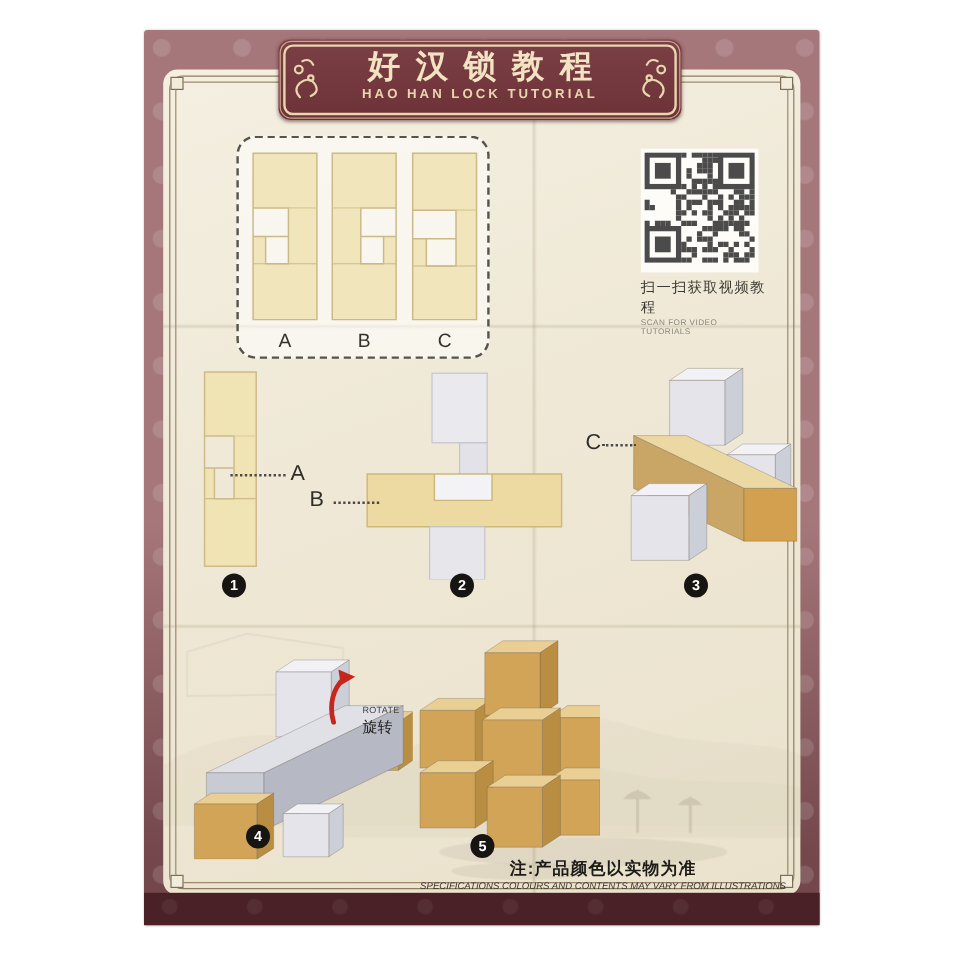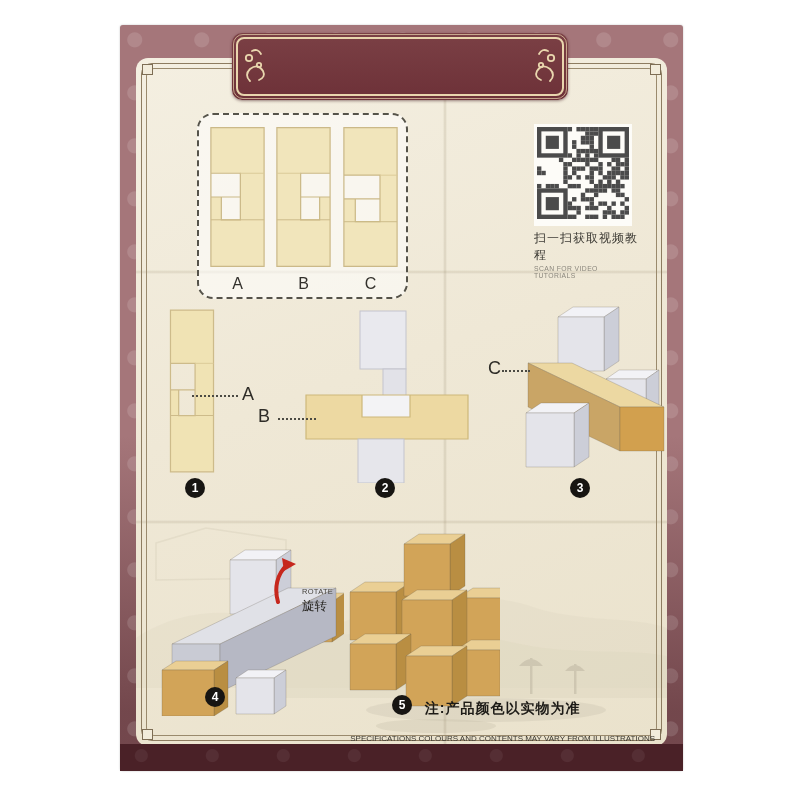--- a/index.html
+++ b/index.html
@@ -54,21 +54,21 @@
   .dots{position:absolute;height:0;border-top:2px dotted #4b4a43;}
   .badge{position:absolute;width:20px;height:20px;border-radius:50%;background:#171512;
     color:#fff;font-size:12px;font-weight:bold;text-align:center;line-height:20px;}
   .stepsvg{position:absolute;}
   
   .rot-cn{position:absolute;font-size:12.5px;font-weight:normal;color:#23211d;margin-top:26px;}
   .rot-en{position:absolute;font-size:7.5px;color:#45423b;letter-spacing:.3px;}
   
   .footer{position:absolute;right:12px;bottom:3px;text-align:center;z-index:5;}
   .foot-cn{font-size:14px;font-weight:bold;color:#1d1b17;letter-spacing:1px;}
-  .foot-en{font-size:8px;color:#38362f;margin-top:16px;}
+  .foot-en{font-size:8px;color:#38362f;margin-top:1px;font-style:italic;}
   .watermark{position:absolute;left:0;top:430px;width:531px;height:258px;pointer-events:none;}
 </style>
 </head>
 <body>
 
 <div class="photo">
 
   <div class="panel">
 
     <svg class="watermark" viewBox="0 0 531 258">
@@ -394,16 +394,18 @@
       </g>
     </svg>
     <svg class="orn right" width="26" height="44" viewBox="0 0 26 44">
       <g stroke="#e9d6ae" stroke-width="1.8" fill="none" stroke-linecap="round">
         <path d="M8,36 q-6,-6 0,-12 q8,-6 13,2 q3,6 -4,9"></path>
         <circle cx="7" cy="13" r="3.2"></circle>
           <circle cx="17" cy="20" r="2.2"></circle>
           <path d="M10,6 q6,-3 9,3"></path>
       </g>
     </svg>
+    <div class="banner-title">好汉锁教程</div>
+    <div class="banner-sub">HAO HAN LOCK TUTORIAL</div>
   </div>
 
   <div class="bottom-band"></div>
 </div>
 
 </body></html>

